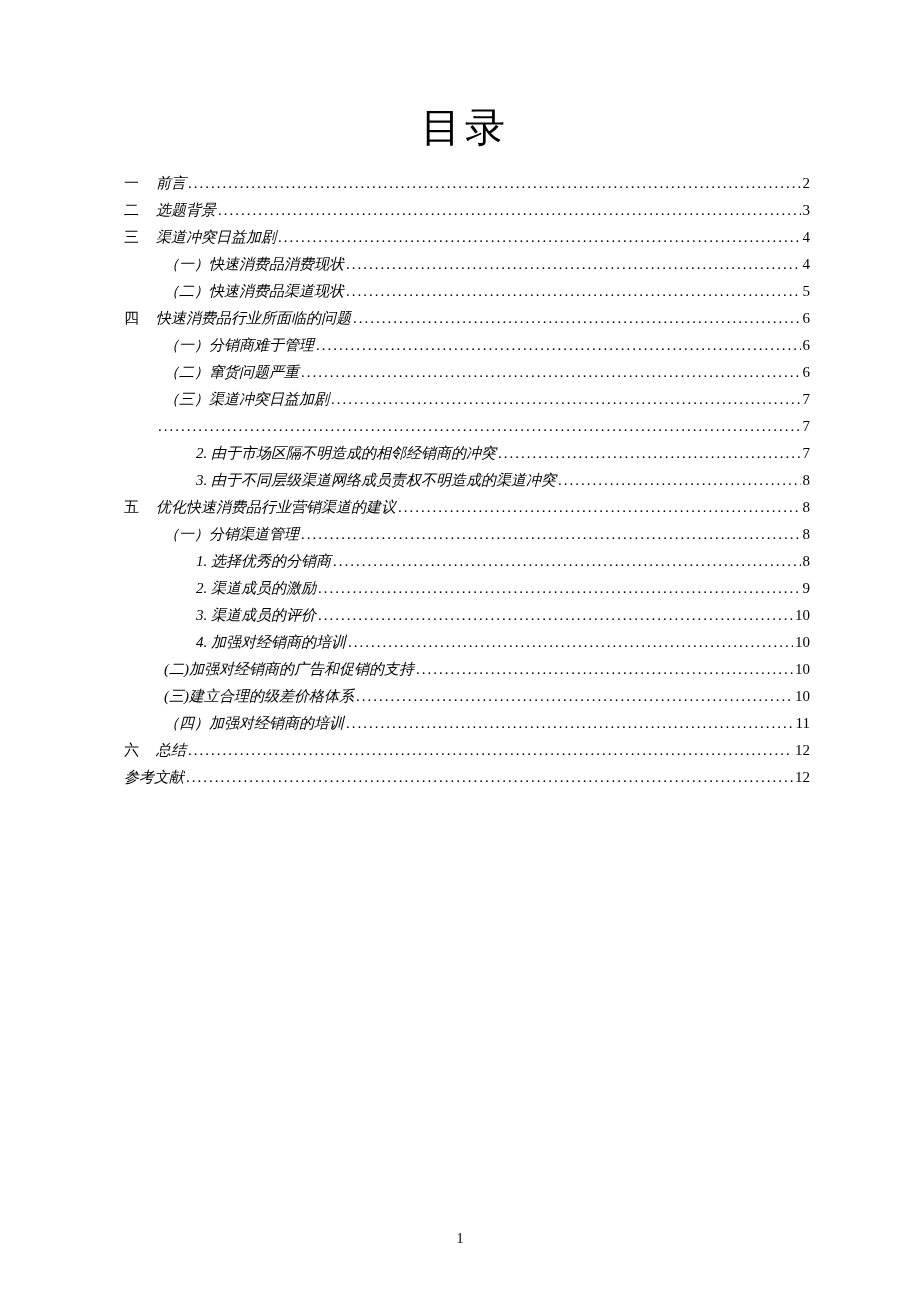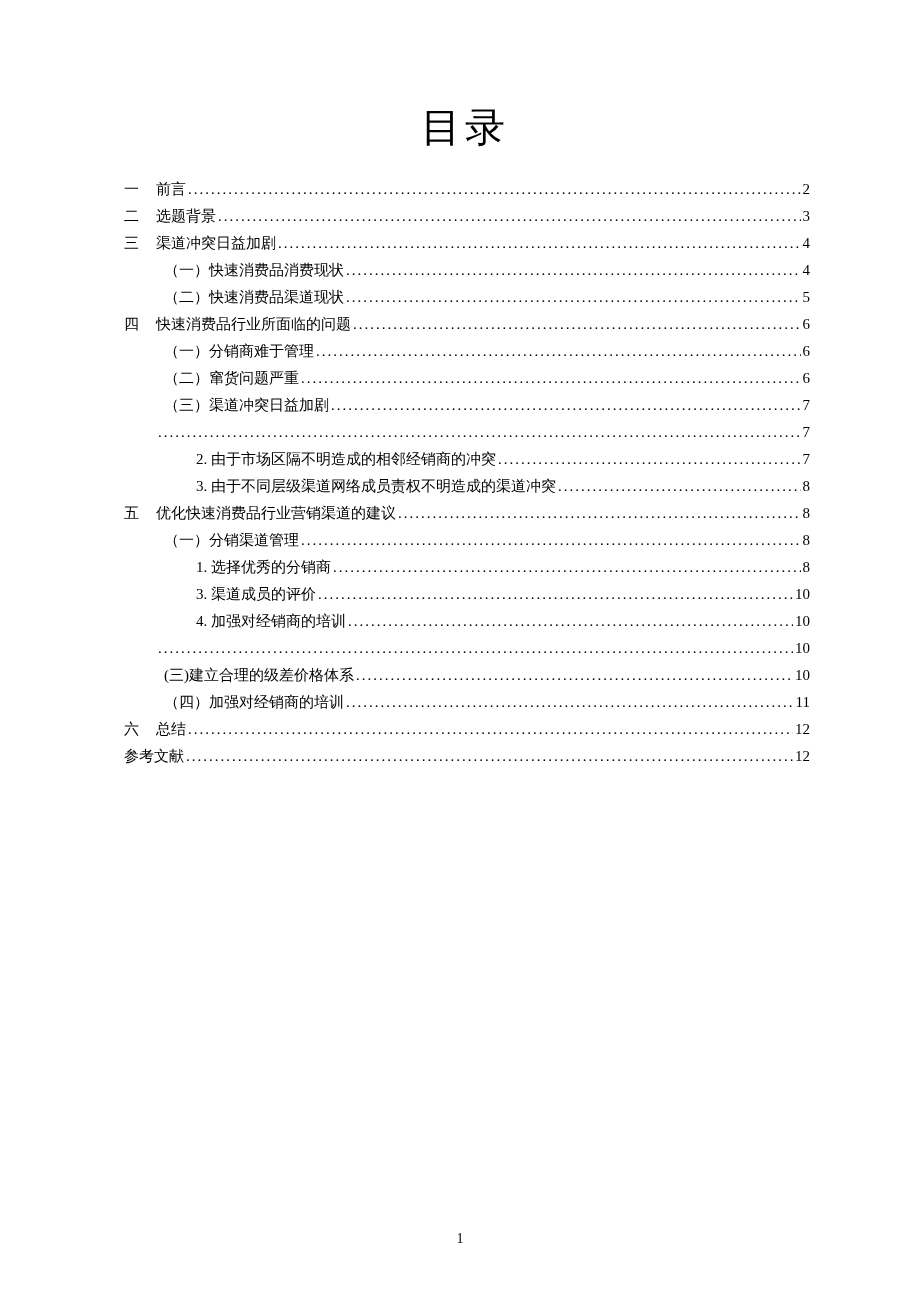--- a/index.html
+++ b/index.html
@@ -11,21 +11,21 @@
       position: relative;
     }
     .page {
       padding: 100px 110px 60px 120px;
     }
     .title {
       text-align: center;
       font-size: 40px;
       font-weight: normal;
       font-family: "SimSun", "宋体", serif;
-      margin-bottom: 22px;
+      margin-bottom: 16px;
       letter-spacing: 4px;
     }
     .toc {
       font-size: 15px;
       line-height: 1.6;
     }
     .toc-row {
       display: flex;
       align-items: baseline;
       white-space: nowrap;
@@ -33,20 +33,21 @@
       margin-bottom: 3px;
     }
     .num-col {
       width: 36px;
       flex-shrink: 0;
       text-align: left;
       padding-left: 4px;
     }
     .label {
       flex-shrink: 0;
+      font-style: italic;
     }
     .leader {
       flex: 1 1 auto;
       overflow: hidden;
       letter-spacing: 2px;
       color: #000;
       margin: 0 2px;
     }
     .leader::before {
       content: "..................................................................................................................................................................................................";
@@ -158,32 +159,39 @@
         <span class="page-num">8</span>
       </div>
       <div class="toc-row">
         <span class="num-col"></span>
         <span class="label indent-2">1. 选择优秀的分销商</span>
         <span class="leader"></span>
         <span class="page-num">8</span>
       </div>
       <div class="toc-row">
         <span class="num-col"></span>
+        <span class="label indent-2">2. 渠道成员的激励</span>
+        <span class="leader"></span>
+        <span class="page-num">9</span>
+      </div>
+      <div class="toc-row">
+        <span class="num-col"></span>
         <span class="label indent-2">3. 渠道成员的评价</span>
         <span class="leader"></span>
         <span class="page-num">10</span>
       </div>
       <div class="toc-row">
         <span class="num-col"></span>
         <span class="label indent-2">4. 加强对经销商的培训</span>
         <span class="leader"></span>
         <span class="page-num">10</span>
       </div>
       <div class="toc-row">
         <span class="num-col"></span>
+        <span class="label indent-1">(二)加强对经销商的广告和促销的支持</span>
         <span class="leader"></span>
         <span class="page-num">10</span>
       </div>
       <div class="toc-row">
         <span class="num-col"></span>
         <span class="label indent-1">(三)建立合理的级差价格体系</span>
         <span class="leader"></span>
         <span class="page-num">10</span>
       </div>
       <div class="toc-row">

